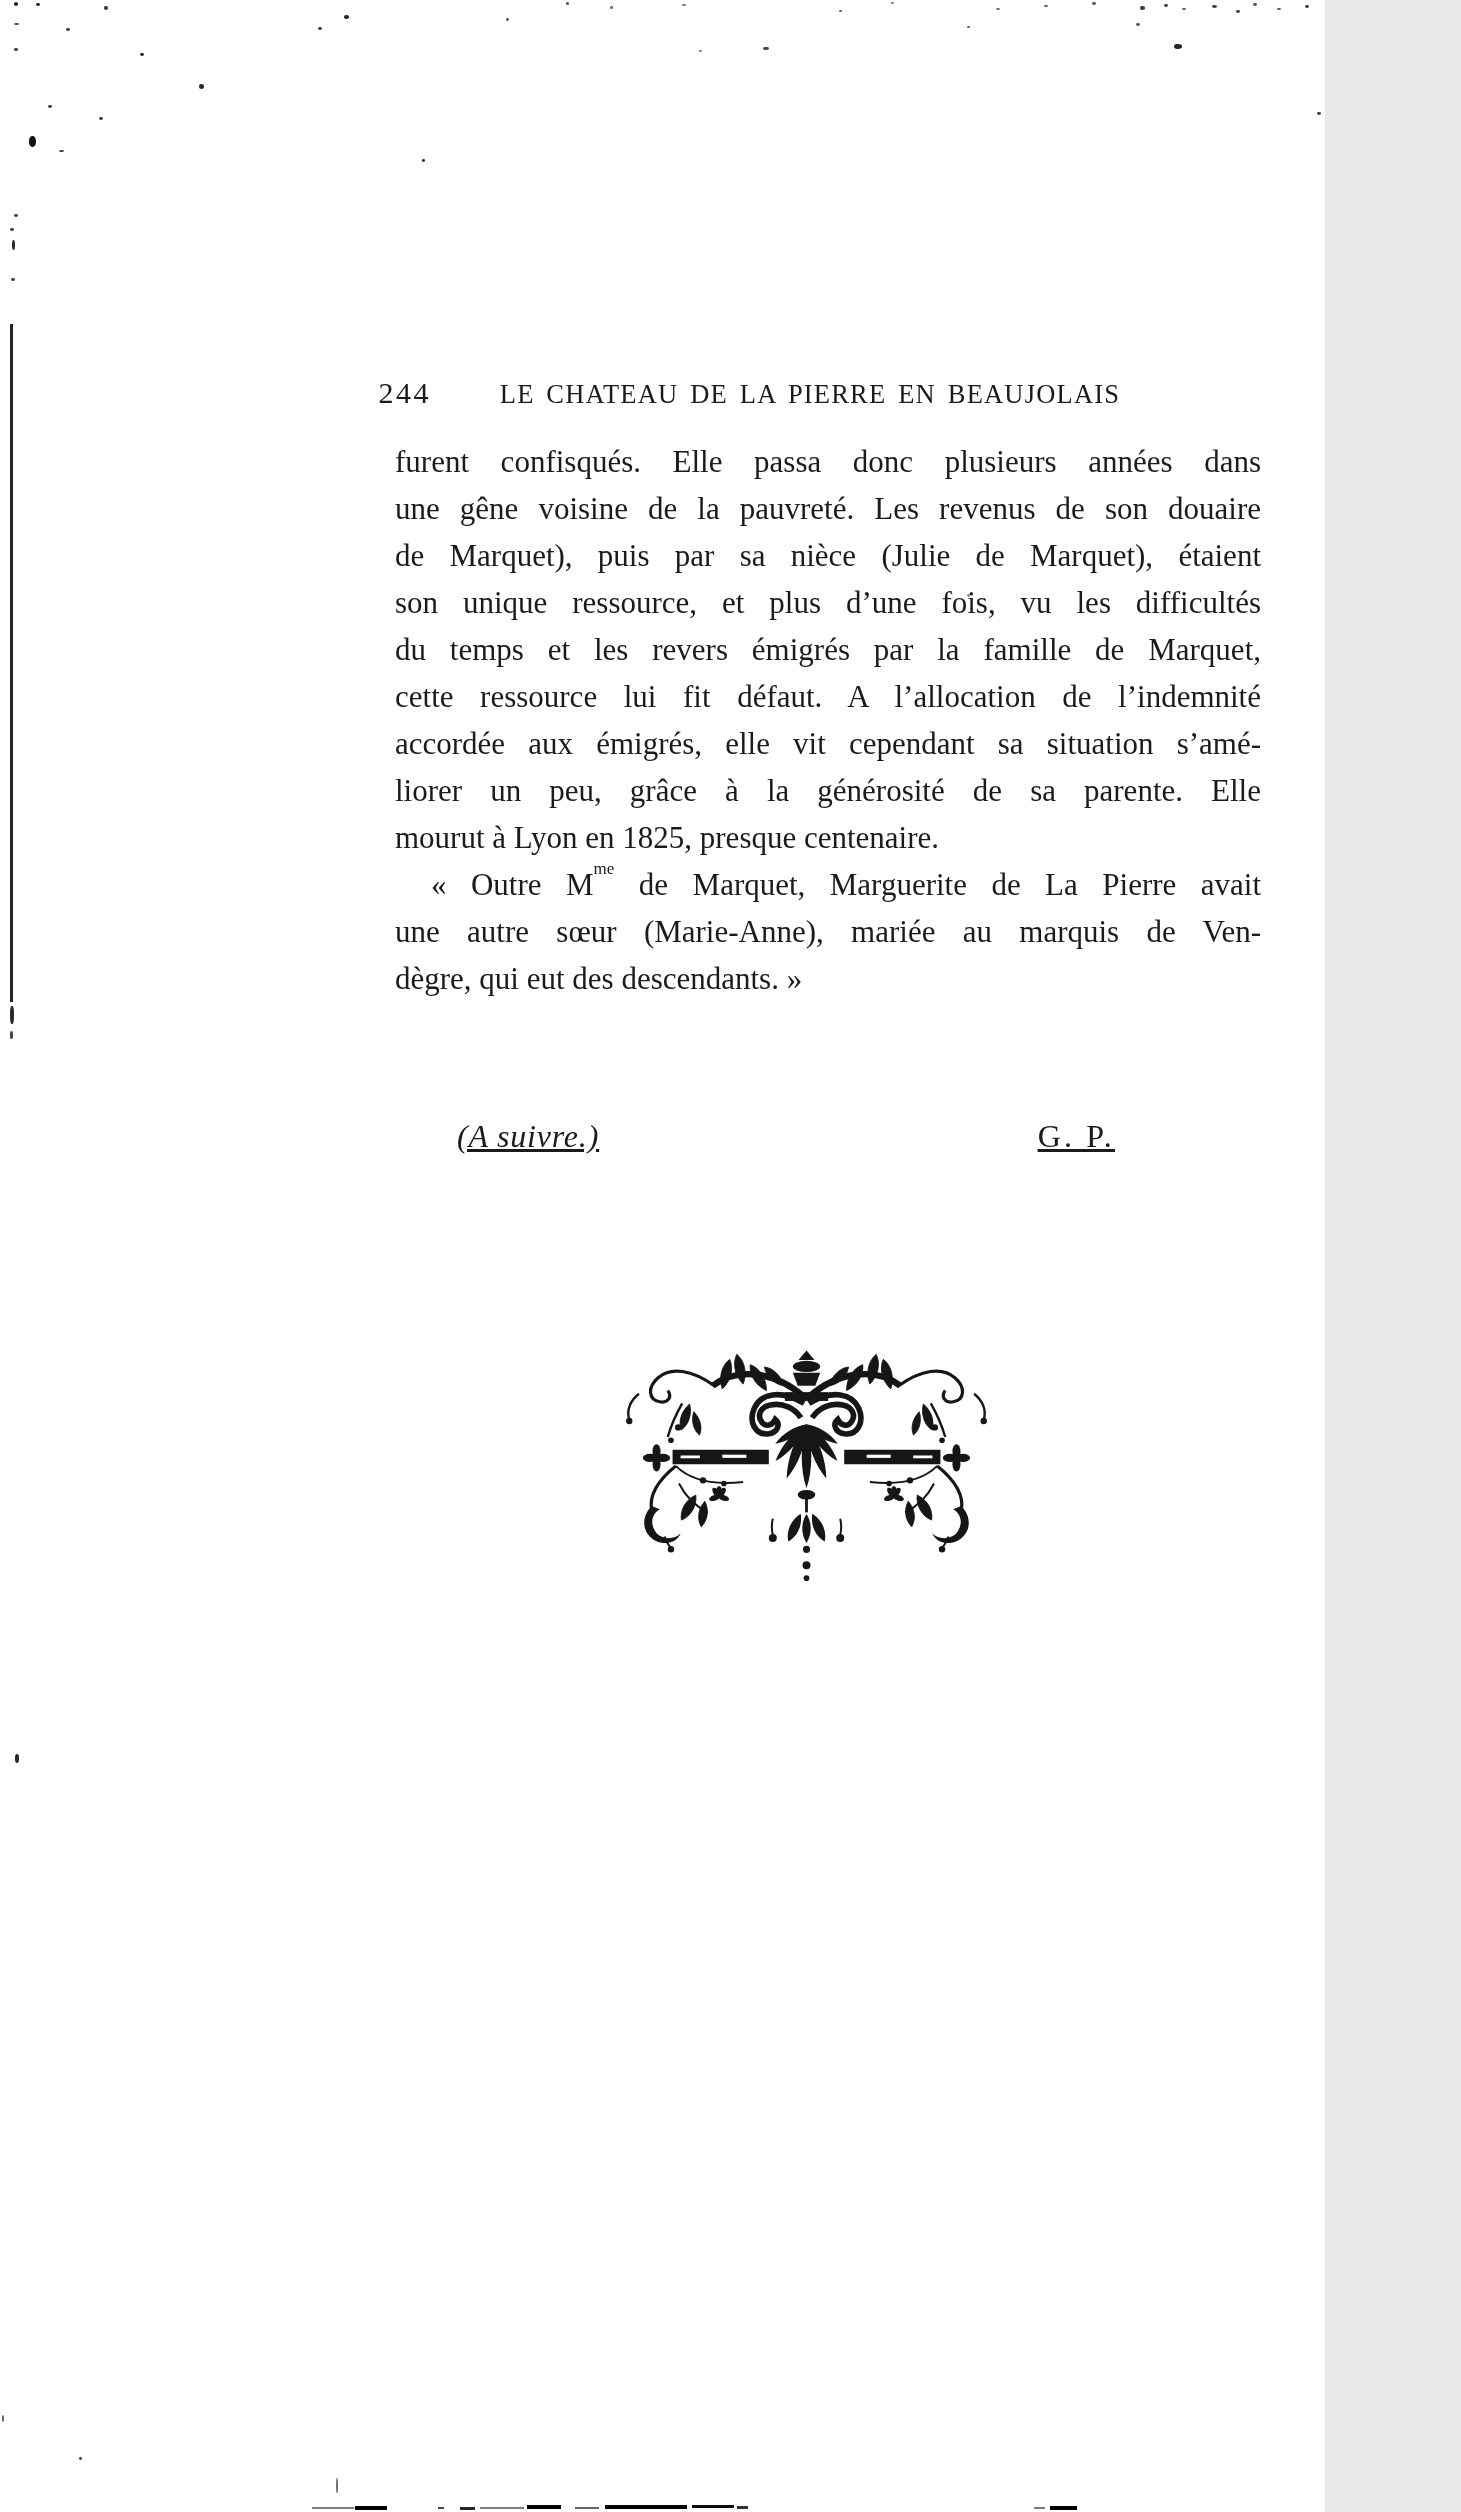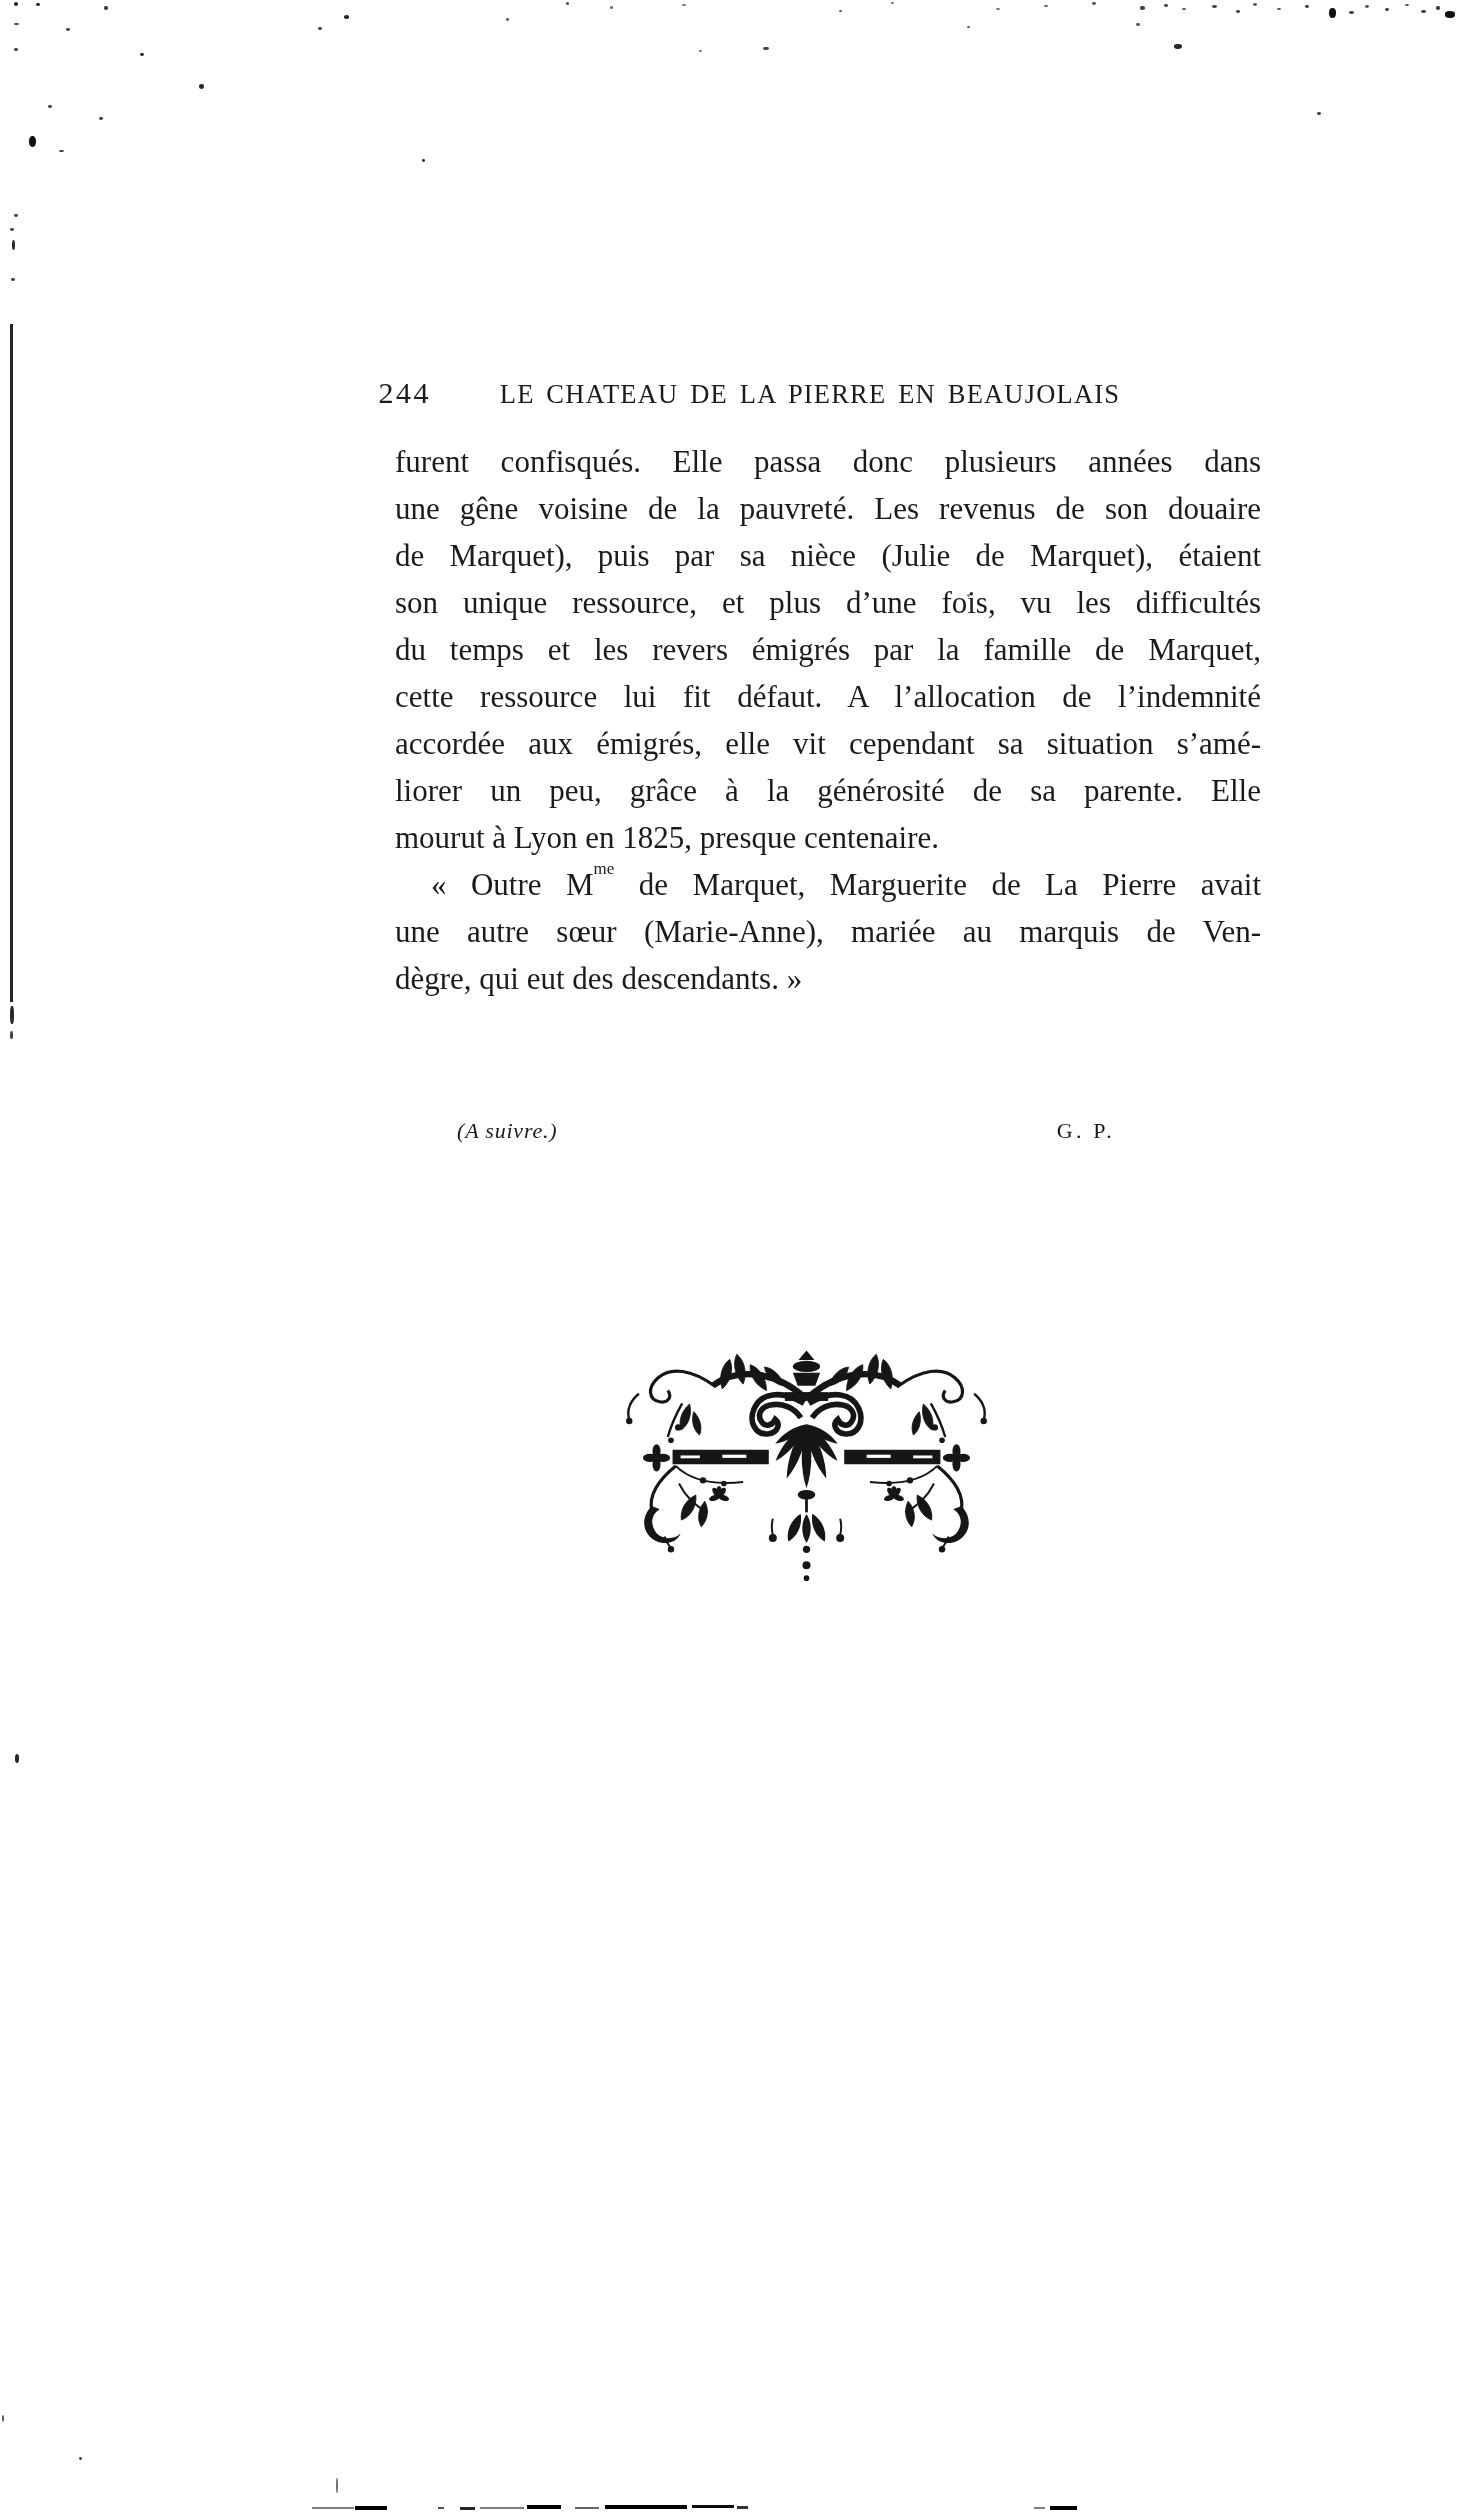--- a/index.html
+++ b/index.html
@@ -1,18 +1,18 @@
 <!DOCTYPE html>
 <html style="font-size:13px"><head>
 <meta charset="utf-8">
 <style>
   html,body{margin:0;padding:0;background:#e8e8e8;}
   .page{
     position:relative;
-    width:1461px;height:2512px;
+    width:1325px;height:2512px;
     background:#ffffff;
     overflow:hidden;
     font-family:"Liberation Serif","DejaVu Serif",serif;
     color:#1b1b1b;
   }
   
   .page-header{
     position:absolute;top:374px;left:377px;width:866px;height:37px;
   }
   .page-number{
@@ -37,21 +37,22 @@
   .text-block .line.last{text-align-last:left;}
   .text-block .line.indent{padding-left:36px;}
   .text-block sup{
     font-size:0.55em;line-height:0;position:relative;top:-0.55em;
   }
   
   .signature-row{
     position:absolute;top:1118px;left:377px;width:866px;
     display:flex;justify-content:space-between;align-items:baseline;
     padding:0;box-sizing:border-box;
-    font-size:22px;
+    font-size:32px;
+    text-decoration:underline;
   }
   .suivre{margin-left:80px;font-style:italic;letter-spacing:0.8px;}
   .initials{margin-right:128px;letter-spacing:3.2px;}
   
   .ornament{
     position:absolute;left:602px;top:1347px;width:409px;height:237px;
   }
   
   .left-rule{position:absolute;background:#111;opacity:.92;}
   .speck{position:absolute;background:#111;border-radius:45%;}

